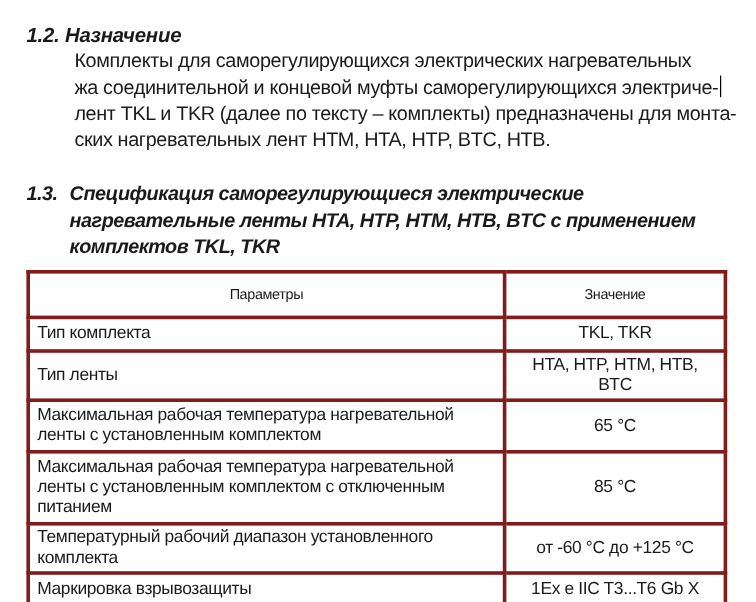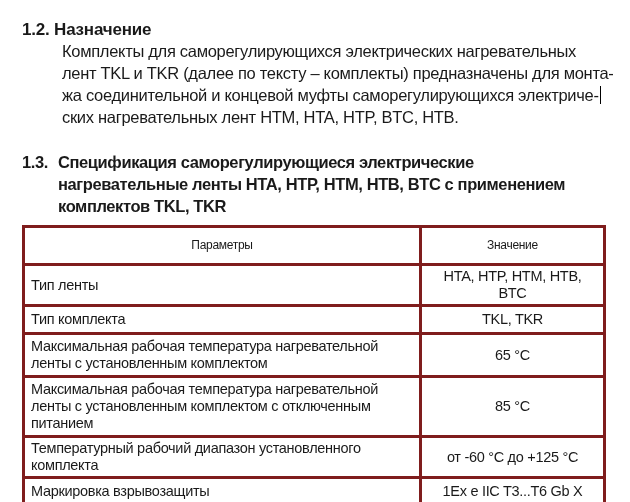--- a/index.html
+++ b/index.html
@@ -3,36 +3,36 @@
 <meta charset="utf-8">
 <style>
   html, body { margin: 0; padding: 0; background: #ffffff; }
   body {
     width: 630px; height: 502px; overflow: hidden; position: relative;
     font-family: "Liberation Sans", "DejaVu Sans", sans-serif;
     color: #1a1a1a;
   }
   .h2 {
     position: absolute; left: 22px; top: 20px;
-    font-size: 17px; font-weight: bold; 
+    font-size: 17px; font-weight: bold; font-style: italic;
     letter-spacing: -0.2px;
     text-align: center;
   }
   .para {
     position: absolute; left: 22px; top: 40px; width: 600px;
     font-size: 16.5px; line-height: 22px; letter-spacing: -0.3px;
   }
   .para .line { display: block; white-space: nowrap; margin-left: 40px; }
   .cursor {
     display: inline-block; width: 1px; height: 18px; background: #000;
     vertical-align: -3px; margin-left: 1px;
   }
   .h3 {
     position: absolute; left: 22px; top: 151px; width: 600px;
-    font-size: 16.5px; font-weight: bold; 
+    font-size: 16.5px; font-weight: bold; font-style: italic;
     line-height: 22px; letter-spacing: -0.4px;
   }
   .h3 .num { display: inline-block; width: 36px; }
   .h3 .line { display: block; white-space: nowrap; }
   .h3 .indent { padding-left: 36px; }
   table.spec {
     position: absolute; left: 22px; top: 225px;
     width: 584px; border-collapse: collapse;
     font-size: 14.5px; letter-spacing: -0.3px;
   }
@@ -46,46 +46,46 @@
   table.spec td.param { text-align: left; width: 382px; }
   table.spec td.val { text-align: center; }
 </style>
 </head>
 <body>
 
 <div class="h2">1.2. Назначение</div>
 
 <div class="para">
   <span class="line">Комплекты для саморегулирующихся электрических нагревательных</span>
+  <span class="line"><span>жа соединительной и концевой муфты саморегулирующихся электриче-</span><span class="cursor"></span></span>
   <span class="line">лент TKL и TKR (далее по тексту – комплекты) предназначены для монта-</span>
-  <span class="line"><span>жа соединительной и концевой муфты саморегулирующихся электриче-</span><span class="cursor"></span></span>
   <span class="line">ских нагревательных лент HTM, HTA, HTP, BTC, HTB.</span>
 </div>
 
 <div class="h3">
   <span class="line"><span class="num">1.3.</span><span>Спецификация саморегулирующиеся электрические</span></span>
   <span class="line indent">нагревательные ленты HTA, HTP, HTM, HTB, BTC с применением</span>
   <span class="line indent">комплектов TKL, TKR</span>
 </div>
 
 <table class="spec">
   <thead>
     <tr>
       <th>Параметры</th>
       <th>Значение</th>
     </tr>
   </thead>
   <tbody>
     <tr style="height:28px">
+      <td class="param">Тип комплекта</td>
+      <td class="val">TKL, TKR</td>
+    </tr>
+    <tr style="height:28px">
       <td class="param">Тип ленты</td>
       <td class="val">HTA, HTP, HTM, HTB, BTC</td>
-    </tr>
-    <tr style="height:28px">
-      <td class="param">Тип комплекта</td>
-      <td class="val">TKL, TKR</td>
     </tr>
     <tr style="height:43px">
       <td class="param">Максимальная рабочая температура нагревательной ленты с установленным комплектом</td>
       <td class="val">65 °C</td>
     </tr>
     <tr style="height:60px">
       <td class="param">Максимальная рабочая температура нагревательной ленты с установленным комплектом с отключенным питанием</td>
       <td class="val">85 °C</td>
     </tr>
     <tr style="height:35px">

